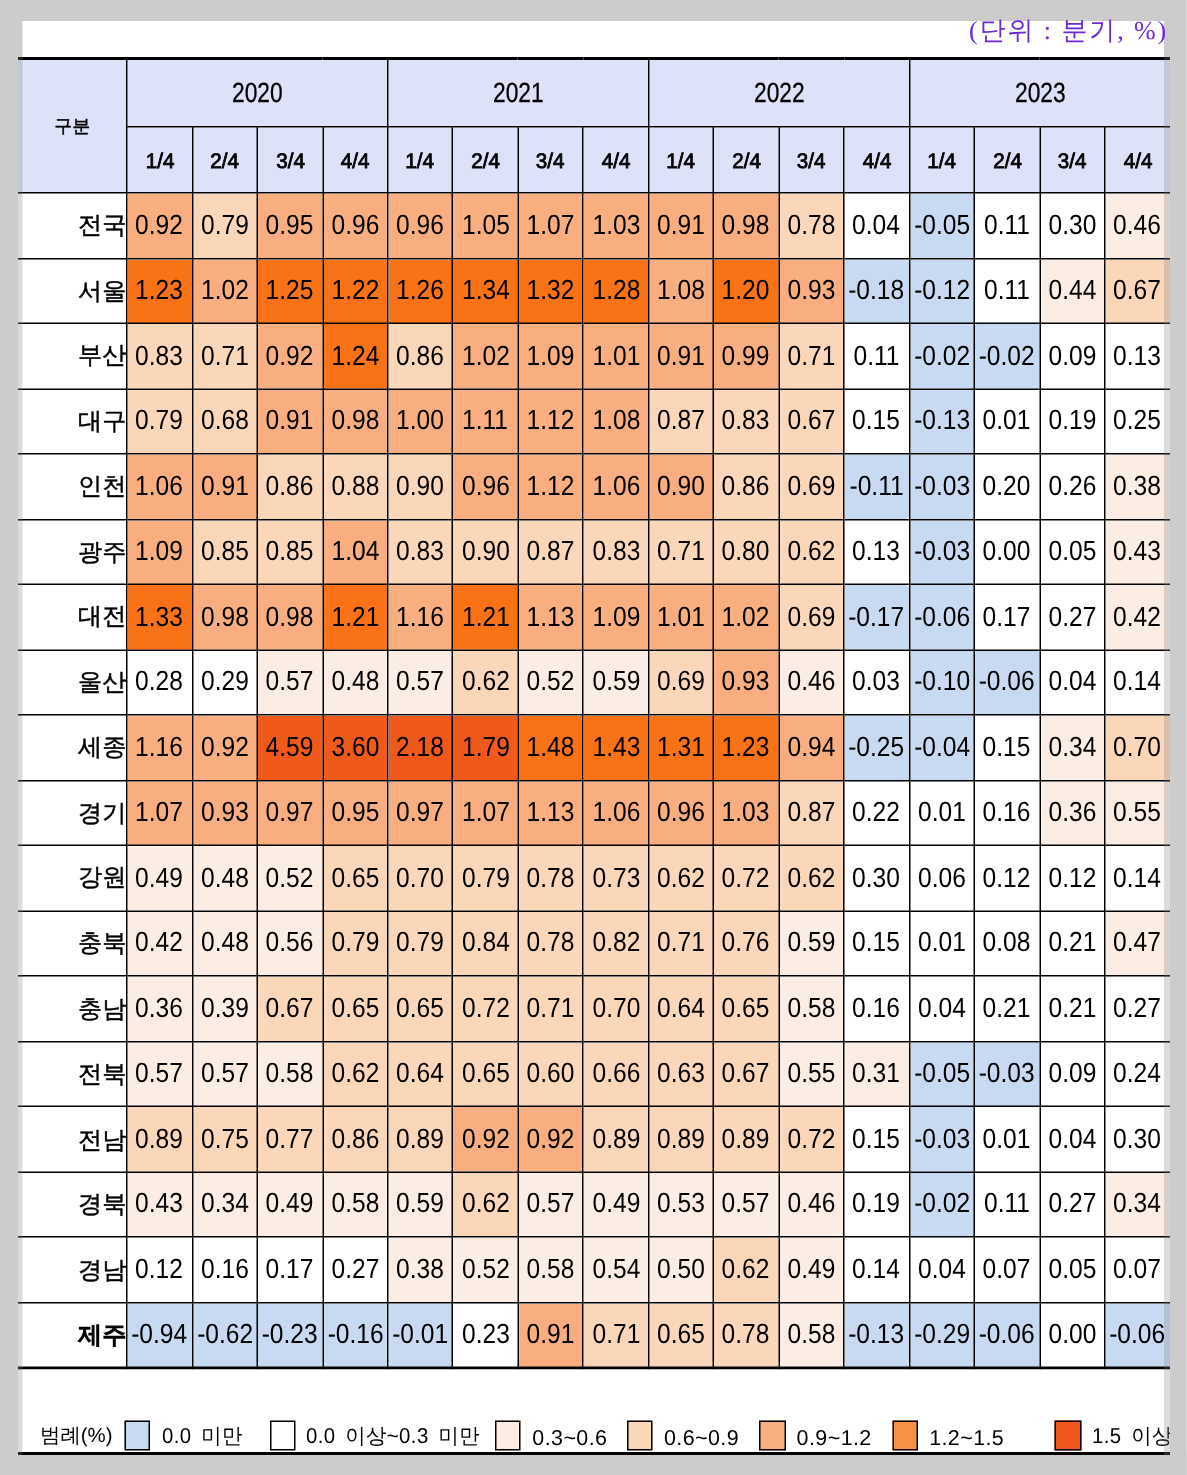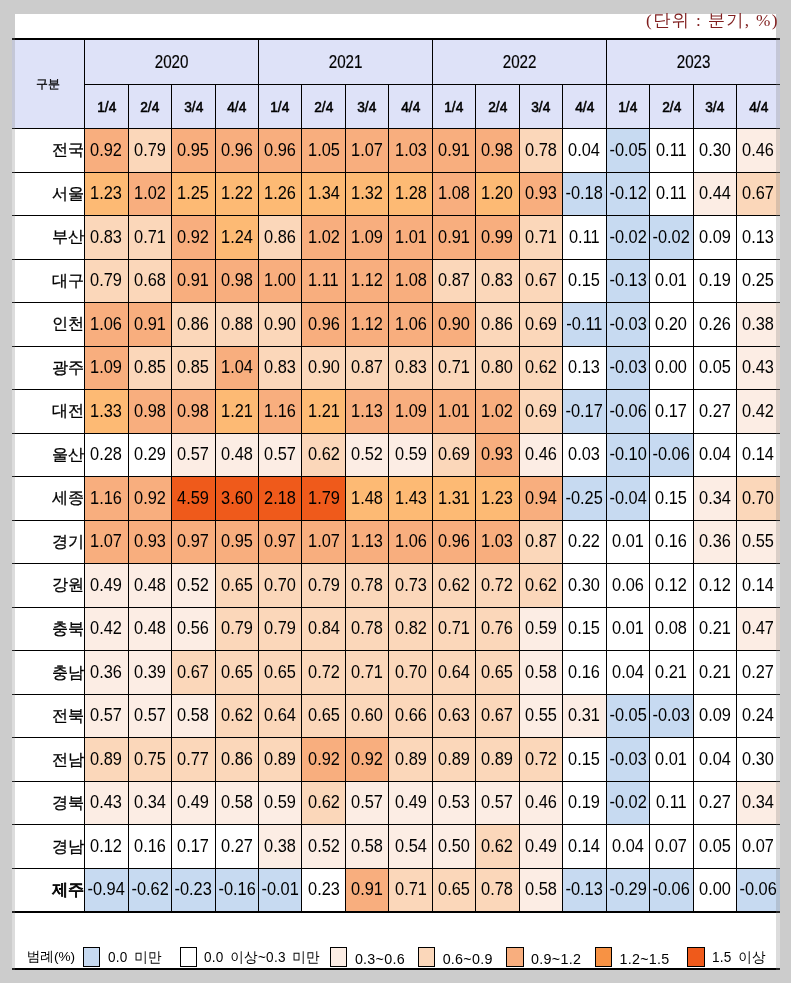--- a/index.html
+++ b/index.html
@@ -8,21 +8,21 @@
     background:#cccccc;
     font-family:"Liberation Sans",sans-serif;
     -webkit-font-smoothing:antialiased;
   }
   #sheet{
     position:absolute;left:14.8px;top:14px;width:761.5px;height:952px;
     background:#ffffff;
   }
   #unit{
     position:absolute;right:-2.5px;top:-5.8px;
-    font-size:17.3px;color:#7f1d1d;
+    font-size:17.3px;color:#6d28d9;
     font-family:"Liberation Serif",serif;
     letter-spacing:1.3px;
     white-space:nowrap;
   }
   #tablewrap{
     position:absolute;left:12px;top:38px;width:768px;
   }
   #maskleft{position:absolute;left:0;top:0;width:11.9px;height:983px;background:#cccccc;}
   #maskleft2{position:absolute;left:11.9px;top:38px;width:2.9px;height:931.5px;background:rgba(130,130,130,0.28);}
   #maskright{position:absolute;left:780px;top:0;width:11px;height:983px;background:#cccccc;}
@@ -58,35 +58,35 @@
   table.grid th.q{height:43.2px;font-size:14px;font-weight:400;-webkit-text-stroke:0.55px #000;}
   table.grid th.q > span{display:inline-block;transform:scaleX(0.98);position:relative;top:0.2px;}
   table.grid td.rowlab{height:42.52px;font-weight:400;font-size:16.1px;background:#fff;text-align:right;-webkit-text-stroke:0.3px #000;}
   table.grid td.val{font-size:18.5px;line-height:1;}
   table.grid td.val > span{display:inline-block;transform:scaleX(0.885);position:relative;top:-0.4px;}
   .b{background:#c7daf1;}
   .w{background:#ffffff;}
   .p1{background:#fcede4;}
   .p2{background:#fbd7ba;}
   .o{background:#f8ae7e;}
-  .d{background:#fdba74;}
+  .d{background:#f97316;}
   .r{background:#ef5a1b;}
   .legendrow{height:56.5px;background:#fff;border-bottom:2.4px solid #000;box-sizing:border-box;}
   .legend{display:flex;align-items:flex-end;padding-left:14.7px;gap:0;height:54.1px;}
   .legend .sw,.legend .ll,.legend .lt{flex:0 0 auto;}
   .legend .lt{font-size:13.6px;margin-right:7.8px;white-space:nowrap;position:relative;top:-1.5px;}
   .legend .sw{width:17.2px;height:20.2px;border:1.7px solid #000;box-sizing:border-box;margin-right:7.5px;}
   .legend .ll{font-size:14.3px;margin-right:14.6px;white-space:nowrap;letter-spacing:0.28px;word-spacing:2.6px;}
   .legend .ll.kr{display:inline-block;transform:scaleX(0.95);transform-origin:left center;}
   .legend .ll.g1{margin-right:15.3px;}
   .legend .ll.g2{margin-right:3.9px;}
   .legend .ll.g3{margin-right:13.0px;}
   .legend .ll.g4{margin-right:13.7px;}
   .legend .ll.g5{margin-right:13.6px;}
-  .legend .ll.g6{margin-right:18px;}
+  .legend .ll.g6{margin-right:34px;}
 </style>
 </head>
 <body>
 
 <div id="sheet">
   <div id="unit">(단위 : 분기, %)</div>
 </div>
 
 <div id="tablewrap">
   <table class="grid">

